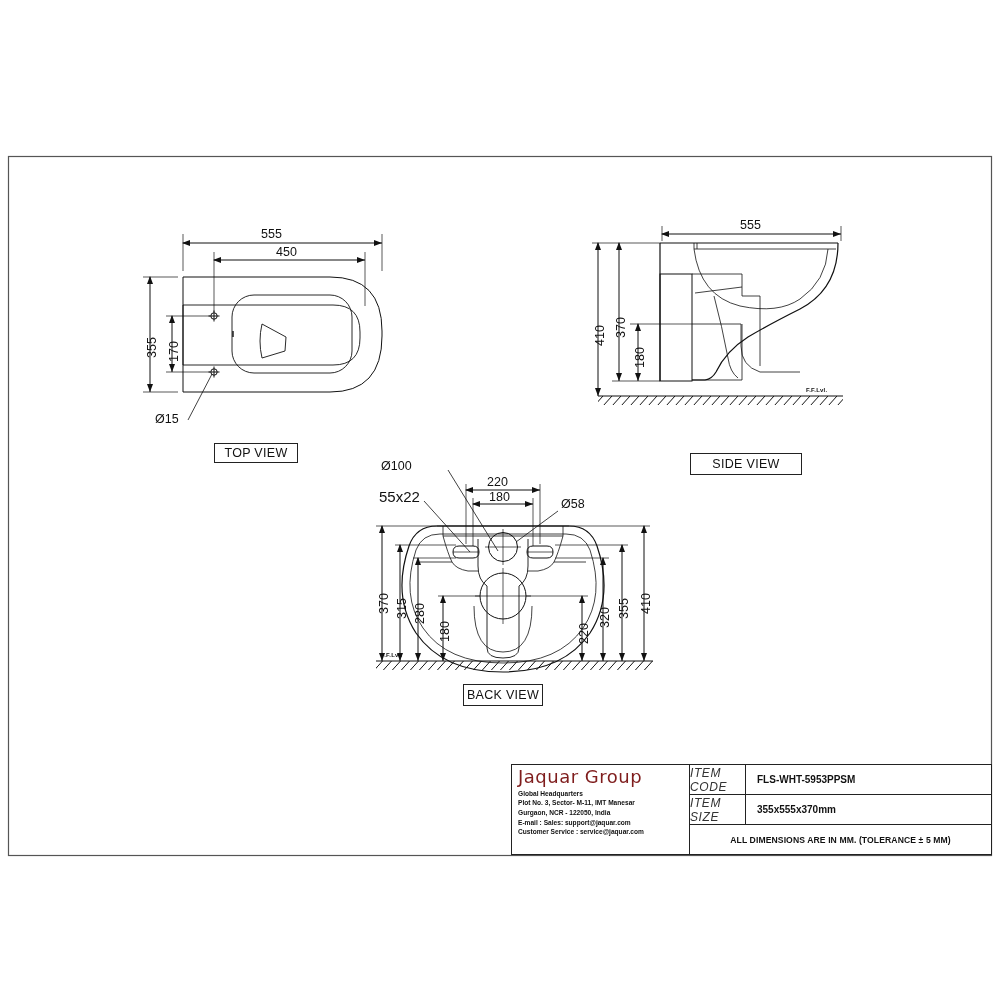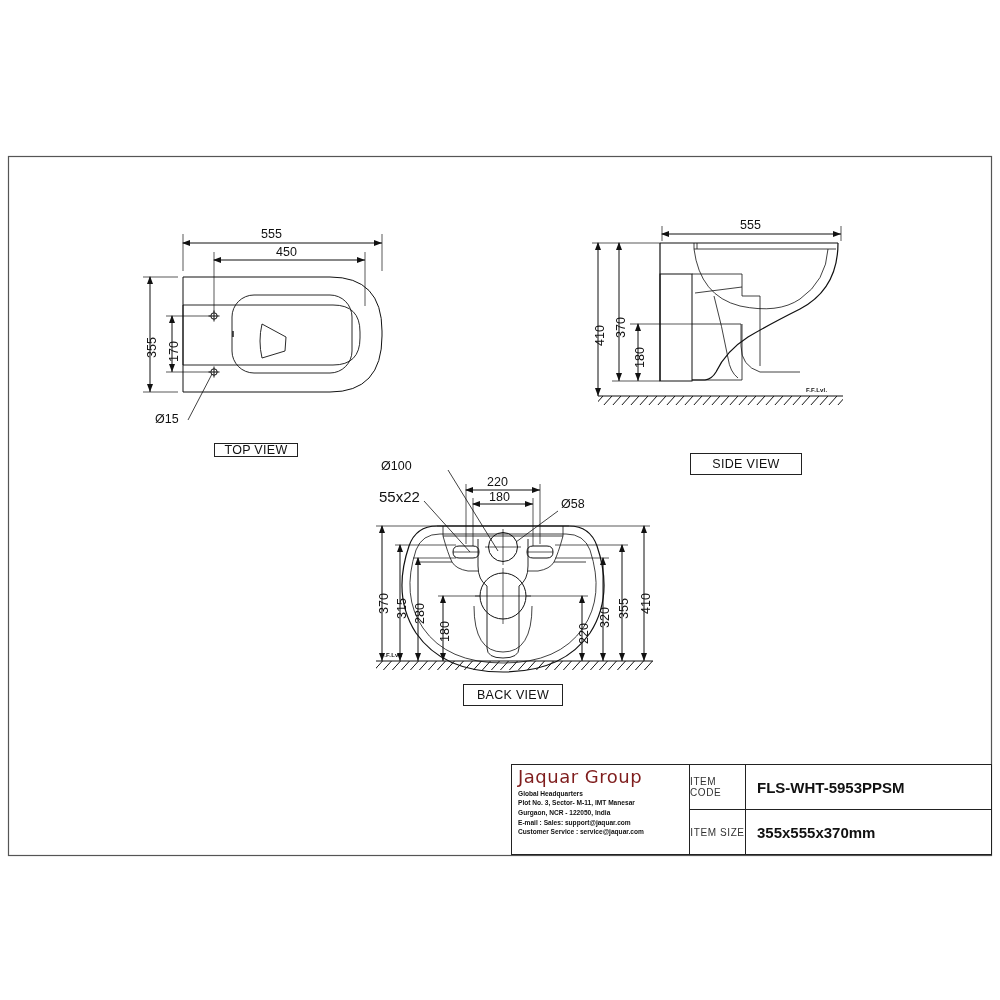--- a/index.html
+++ b/index.html
@@ -17,33 +17,33 @@
            padding:3px 5px 2px 6px;display:flex;flex-direction:column;}
   .tb-right{flex:1;display:flex;flex-direction:column;box-sizing:border-box;}
   .brand{font-size:18px;letter-spacing:.5px;color:#7f1d1d;line-height:1.05;margin-bottom:2px;
          font-family:"DejaVu Sans",sans-serif;}
   .addr-line{font-size:6.6px;line-height:1.45;color:#111;font-weight:bold;white-space:nowrap;}
   .addr-line.first{font-weight:bold;}
   .tb-row{display:flex;flex:1;border-bottom:1px solid #222;box-sizing:border-box;}
   .tb-row:last-child{border-bottom:none;}
   .tb-key{width:56px;border-right:1px solid #222;box-sizing:border-box;
           display:flex;align-items:center;justify-content:center;
-          font-size:10px;letter-spacing:.6px;color:#333;}
+          font-size:12px;letter-spacing:.6px;color:#333;font-style:italic;}
   .tb-val{flex:1;display:flex;align-items:center;padding-left:11px;
-          font-size:15px;font-weight:bold;color:#111;}
+          font-size:10px;font-weight:bold;color:#111;}
   .tb-note{display:flex;align-items:center;justify-content:center;flex:1;
            font-size:8.6px;font-weight:bold;color:#111;letter-spacing:.1px;}
 
   
   .caption{position:absolute;border:1px solid #222;background:#fff;
            display:flex;align-items:center;justify-content:center;
            font-size:12.5px;color:#111;letter-spacing:.3px;box-sizing:border-box;}
-  #cap-top{left:214px;top:437px;width:84px;height:14px;}
+  #cap-top{left:214px;top:437px;width:84px;height:20px;}
   #cap-side{left:690px;top:447px;width:112px;height:22px;}
-  #cap-back{left:463px;top:678px;width:100px;height:22px;text-align:center;}
+  #cap-back{left:463px;top:678px;width:80px;height:22px;text-align:center;}
 
   .dimtxt{position:absolute;font-size:12.5px;color:#111;white-space:nowrap;}
   .dimtxt.v{transform-origin:0 0;transform:rotate(-90deg);}
   .small{font-size:15px;}
   .tiny{font-size:6px;font-weight:bold;letter-spacing:.2px;}
 </style>
 </head>
 <body>
 
 <div class="sheet">
@@ -276,16 +276,19 @@
 
     <div class="tb-right">
       <div class="tb-row">
         <div class="tb-key">ITEM  CODE</div>
         <div class="tb-val">FLS-WHT-5953PPSM</div>
       </div>
       <div class="tb-row">
         <div class="tb-key">ITEM  SIZE</div>
         <div class="tb-val">355x555x370mm</div>
       </div>
+      <div class="tb-row">
+        <div class="tb-note">ALL DIMENSIONS ARE IN MM. (TOLERANCE ± 5 MM)</div>
+      </div>
     </div>
   </div>
 
 </div>
 
 </body></html>

